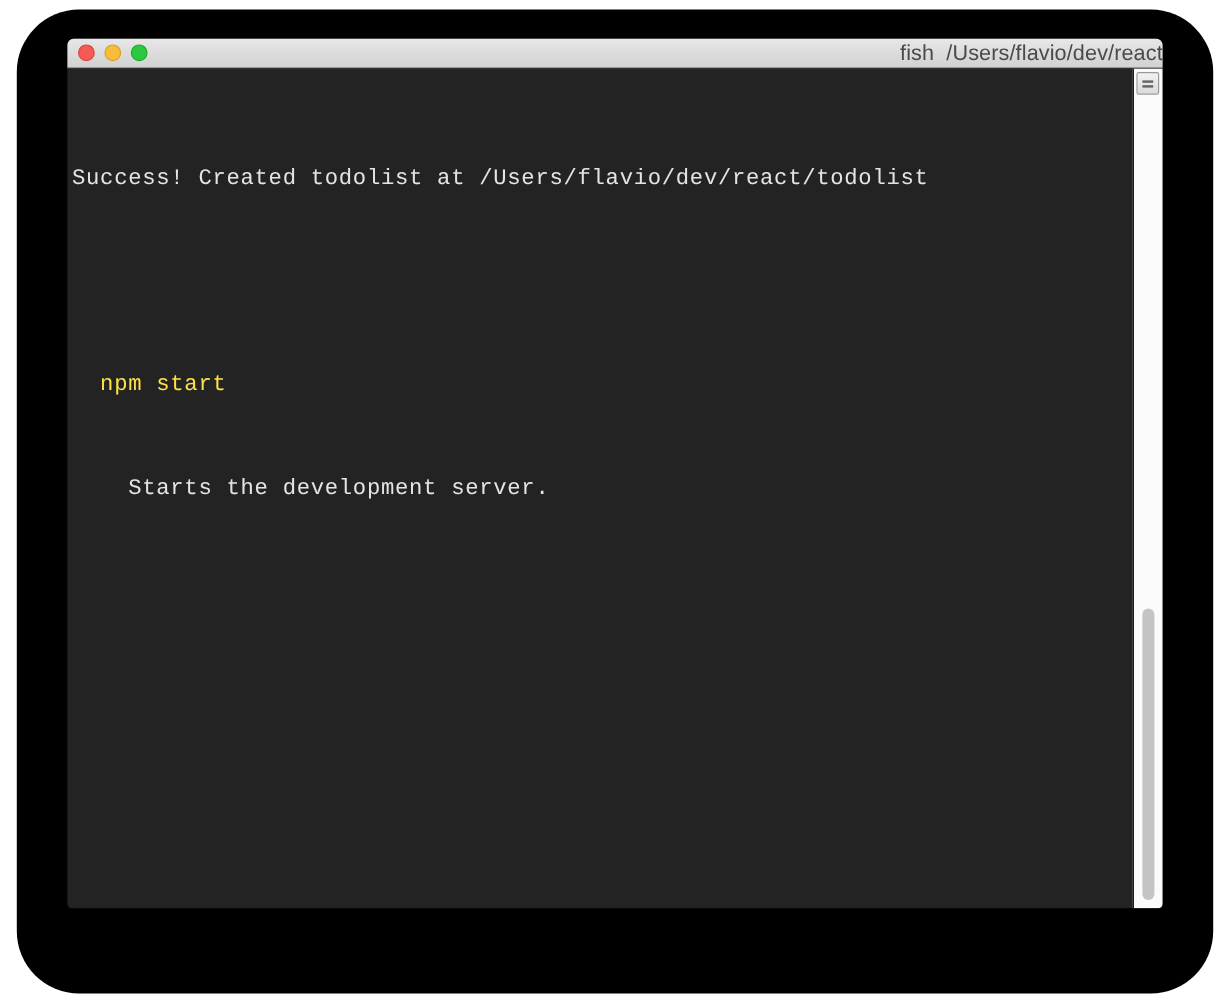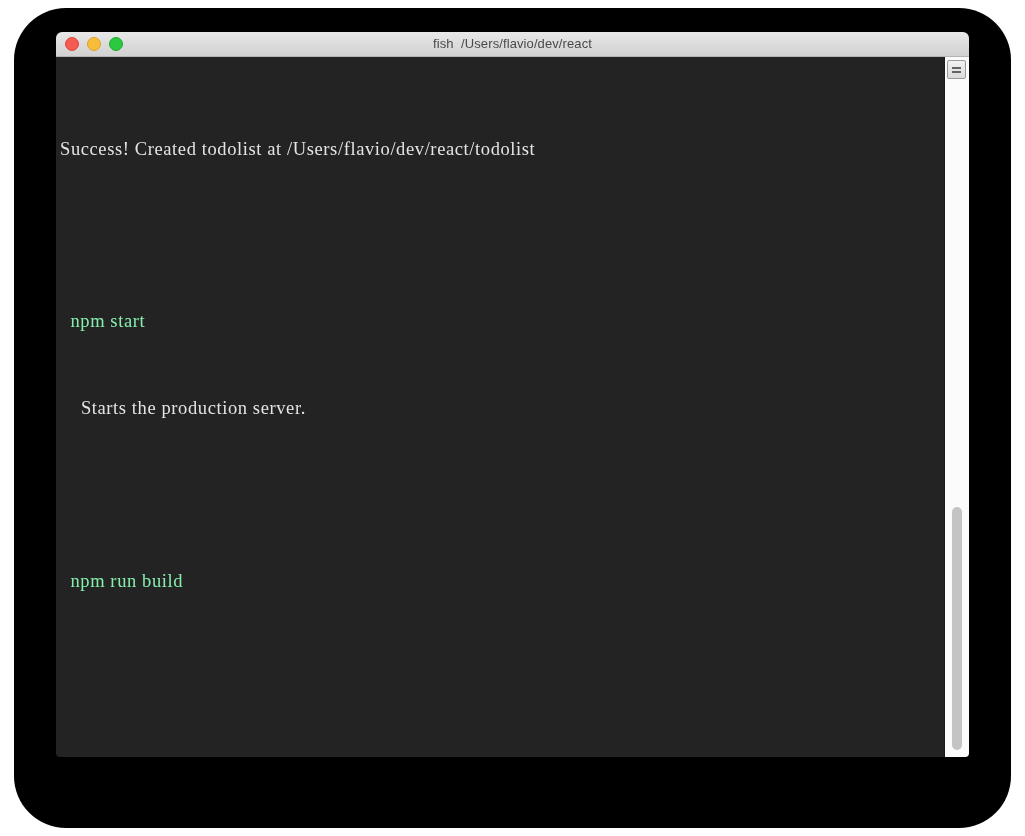--- a/index.html
+++ b/index.html
@@ -64,23 +64,23 @@
     height: 12px;
     border-radius: 50%;
     display: block;
   }
   .light.close  { background: #f45b52; border: 1px solid #e0443e; }
   .light.min    { background: #f6bd3b; border: 1px solid #dea123; }
   .light.max    { background: #2bc840; border: 1px solid #1dab2c; }
 
   .title-text {
     width: 100%;
-    text-align: center;
+    text-align: right;
     font-family: "Liberation Sans", sans-serif;
-    font-size: 13px;
+    font-size: 18px;
     color: #4a4a4a;
     letter-spacing: 0.1px;
     white-space: pre;
     line-height: 24px;
   }
 
   
   .term-body {
     position: relative;
     flex: 1 1 auto;
@@ -89,31 +89,31 @@
   }
 
   .term-content {
     position: absolute;
     left: 0;
     top: 0;
     right: 24px;
     bottom: 0;
     padding: 20px 0 0 4px;
     box-sizing: border-box;
-    font-family: Liberation Serif, serif;
+    font-family: Liberation Mono, monospace;
     font-size: 18.5px;
     line-height: 28.8px;
     color: #e4e4e4;
     white-space: pre;
     letter-spacing: 0.6px;
   }
 
   .line { white-space: pre; min-height: 28.8px; }
   .line.blank { color: transparent; }
-  .cmd { color: #86efac; }
+  .cmd { color: #fde047; }
 
   
   .scrollbar {
     position: absolute;
     right: 0;
     top: 0;
     bottom: 0;
     width: 24px;
     background: #fbfbfb;
     border-left: 1px solid #1b1b1b;
@@ -164,23 +164,22 @@
     </div>
     <div class="title-text">fish  /Users/flavio/dev/react</div>
   </div>
 
   <div class="term-body">
 
     <div class="term-content">
       <div class="line">Success! Created todolist at /Users/flavio/dev/react/todolist</div>
       <div class="line blank"> </div>
       <div class="line cmd">  npm start</div>
-      <div class="line">    Starts the production server.</div>
+      <div class="line">    Starts the development server.</div>
       <div class="line blank"> </div>
-      <div class="line cmd">  npm run build</div>
       
       
       
       
       
       
       
       
       
       

